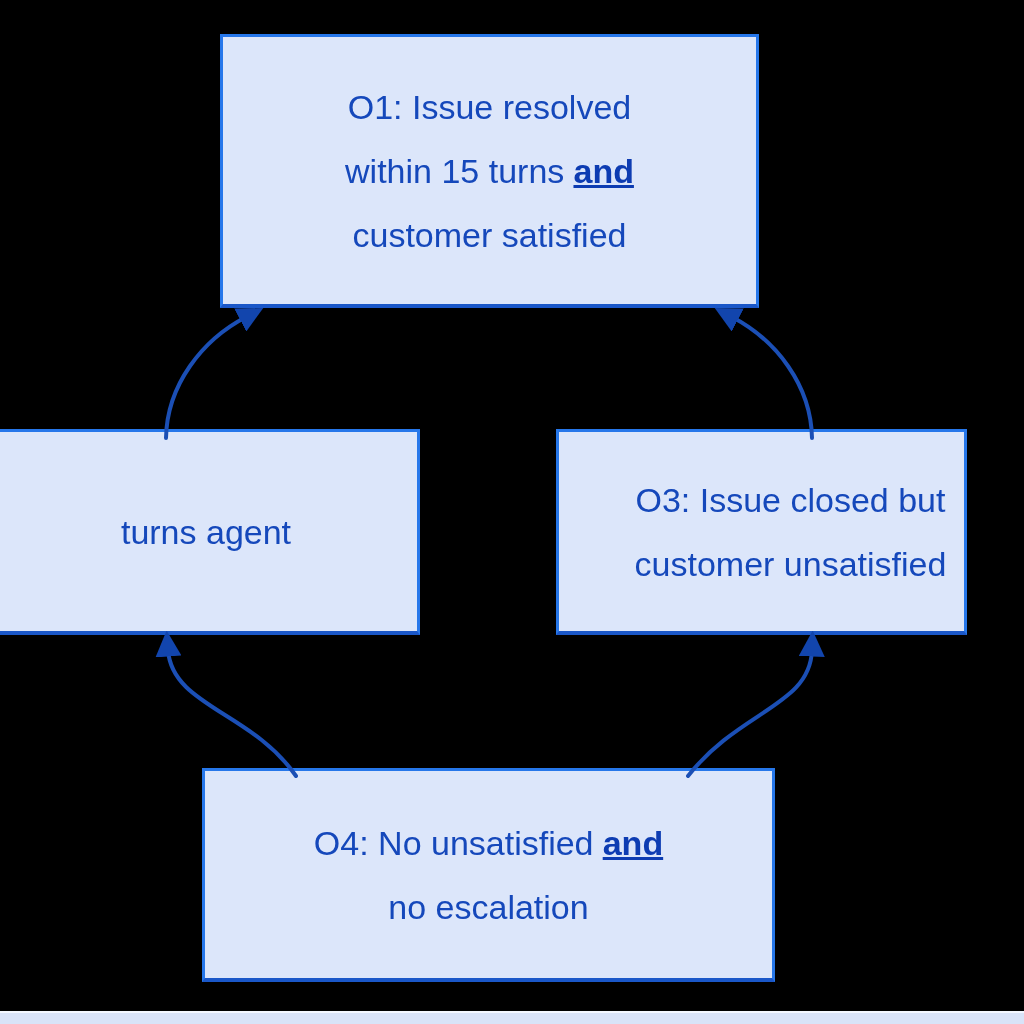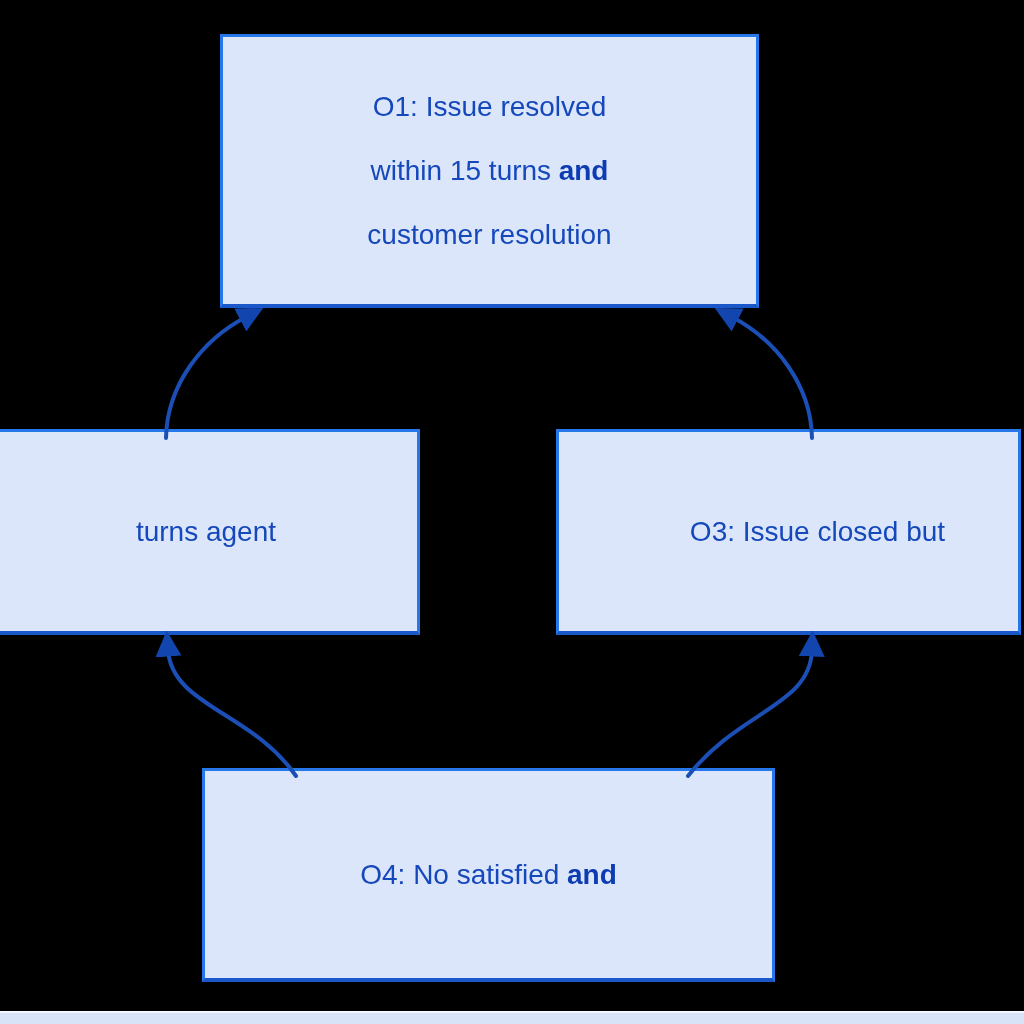--- a/index.html
+++ b/index.html
@@ -9,66 +9,72 @@
   }
   .node{
     position:absolute;box-sizing:border-box;
     background:#dce6fa;
     border:3px solid #2677ea;
     border-bottom:4px solid #1a57c8;
     display:flex;flex-direction:column;justify-content:center;align-items:center;
     z-index:1;
   }
   .node .line{
-    text-align:center;color:#1548bb;font-size:28px;line-height:64px;
+    text-align:center;color:#1548bb;font-size:34px;line-height:64px;
     white-space:nowrap;
   }
-  .node .b{font-weight:700;color:#0d3cb2;margin-left:.27em;}
+  .node .b{font-weight:700;color:#0d3cb2;margin-left:.27em;text-decoration:underline;}
   #box-o1{left:220px;top:34px;width:539px;height:274px;}
   #box-o2{left:-8px;top:429px;width:428px;height:206px;}
-  #box-o3{left:556px;top:429px;width:465px;height:206px;padding-left:58px;}
+  #box-o3{left:556px;top:429px;width:411px;height:206px;padding-left:58px;}
   #box-o4{left:202px;top:768px;width:573px;height:214px;}
   #arrows{position:absolute;left:0;top:0;z-index:5;pointer-events:none;}
   #bottom-strip{
     position:absolute;left:0;top:1011px;width:1024px;height:13px;
     background:#d9e3f8;border-top:2px solid #f3f7ff;box-sizing:border-box;z-index:1;
   }
 </style>
 </head>
 <body>
 
 <div id="canvas">
 
   <div class="node" id="box-o1">
     <div class="line">
       <span>O1: Issue resolved</span>
     </div>
     <div class="line">
       <span>within 15 turns</span><span class="b">and</span>
     </div>
     <div class="line">
-      <span>customer resolution</span>
+      <span>customer satisfied</span>
     </div>
   </div>
 
   <div class="node" id="box-o2">
     <div class="line">
       <span>turns agent</span>
     </div>
   </div>
 
   <div class="node" id="box-o3">
     <div class="line">
       <span>O3: Issue closed but</span>
     </div>
+    <div class="line">
+      <span>customer unsatisfied</span>
+    </div>
   </div>
 
   <div class="node" id="box-o4">
     <div class="line">
-      <span>O4: No satisfied</span><span class="b">and</span>
+      <span>O4: No unsatisfied</span><span class="b">and</span>
+    </div>
+    <div class="line">
+      <span>no escalation</span>
     </div>
   </div>
 
   <div id="bottom-strip"></div>
 
   <svg id="arrows" width="1024" height="1024" viewBox="0 0 1024 1024">
     <defs>
       <marker id="ah" viewBox="0 0 10 10" refX="2.5" refY="5" markerWidth="6.5" markerHeight="6.5" orient="auto">
         <path d="M0,0 L10,5 L0,10 Z" fill="#1245ad"></path>
       </marker>

